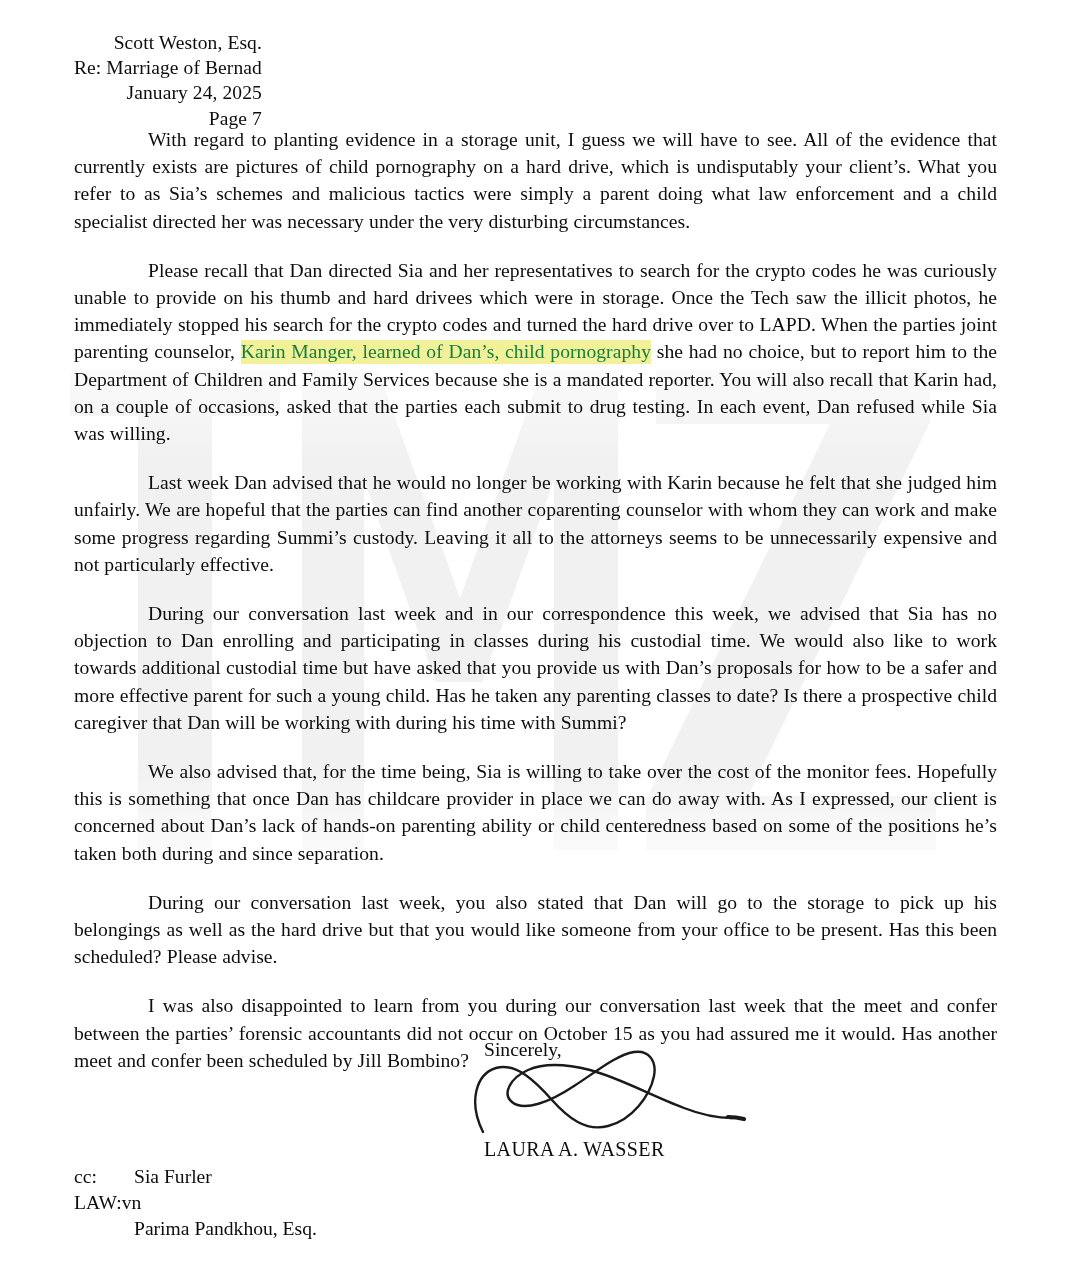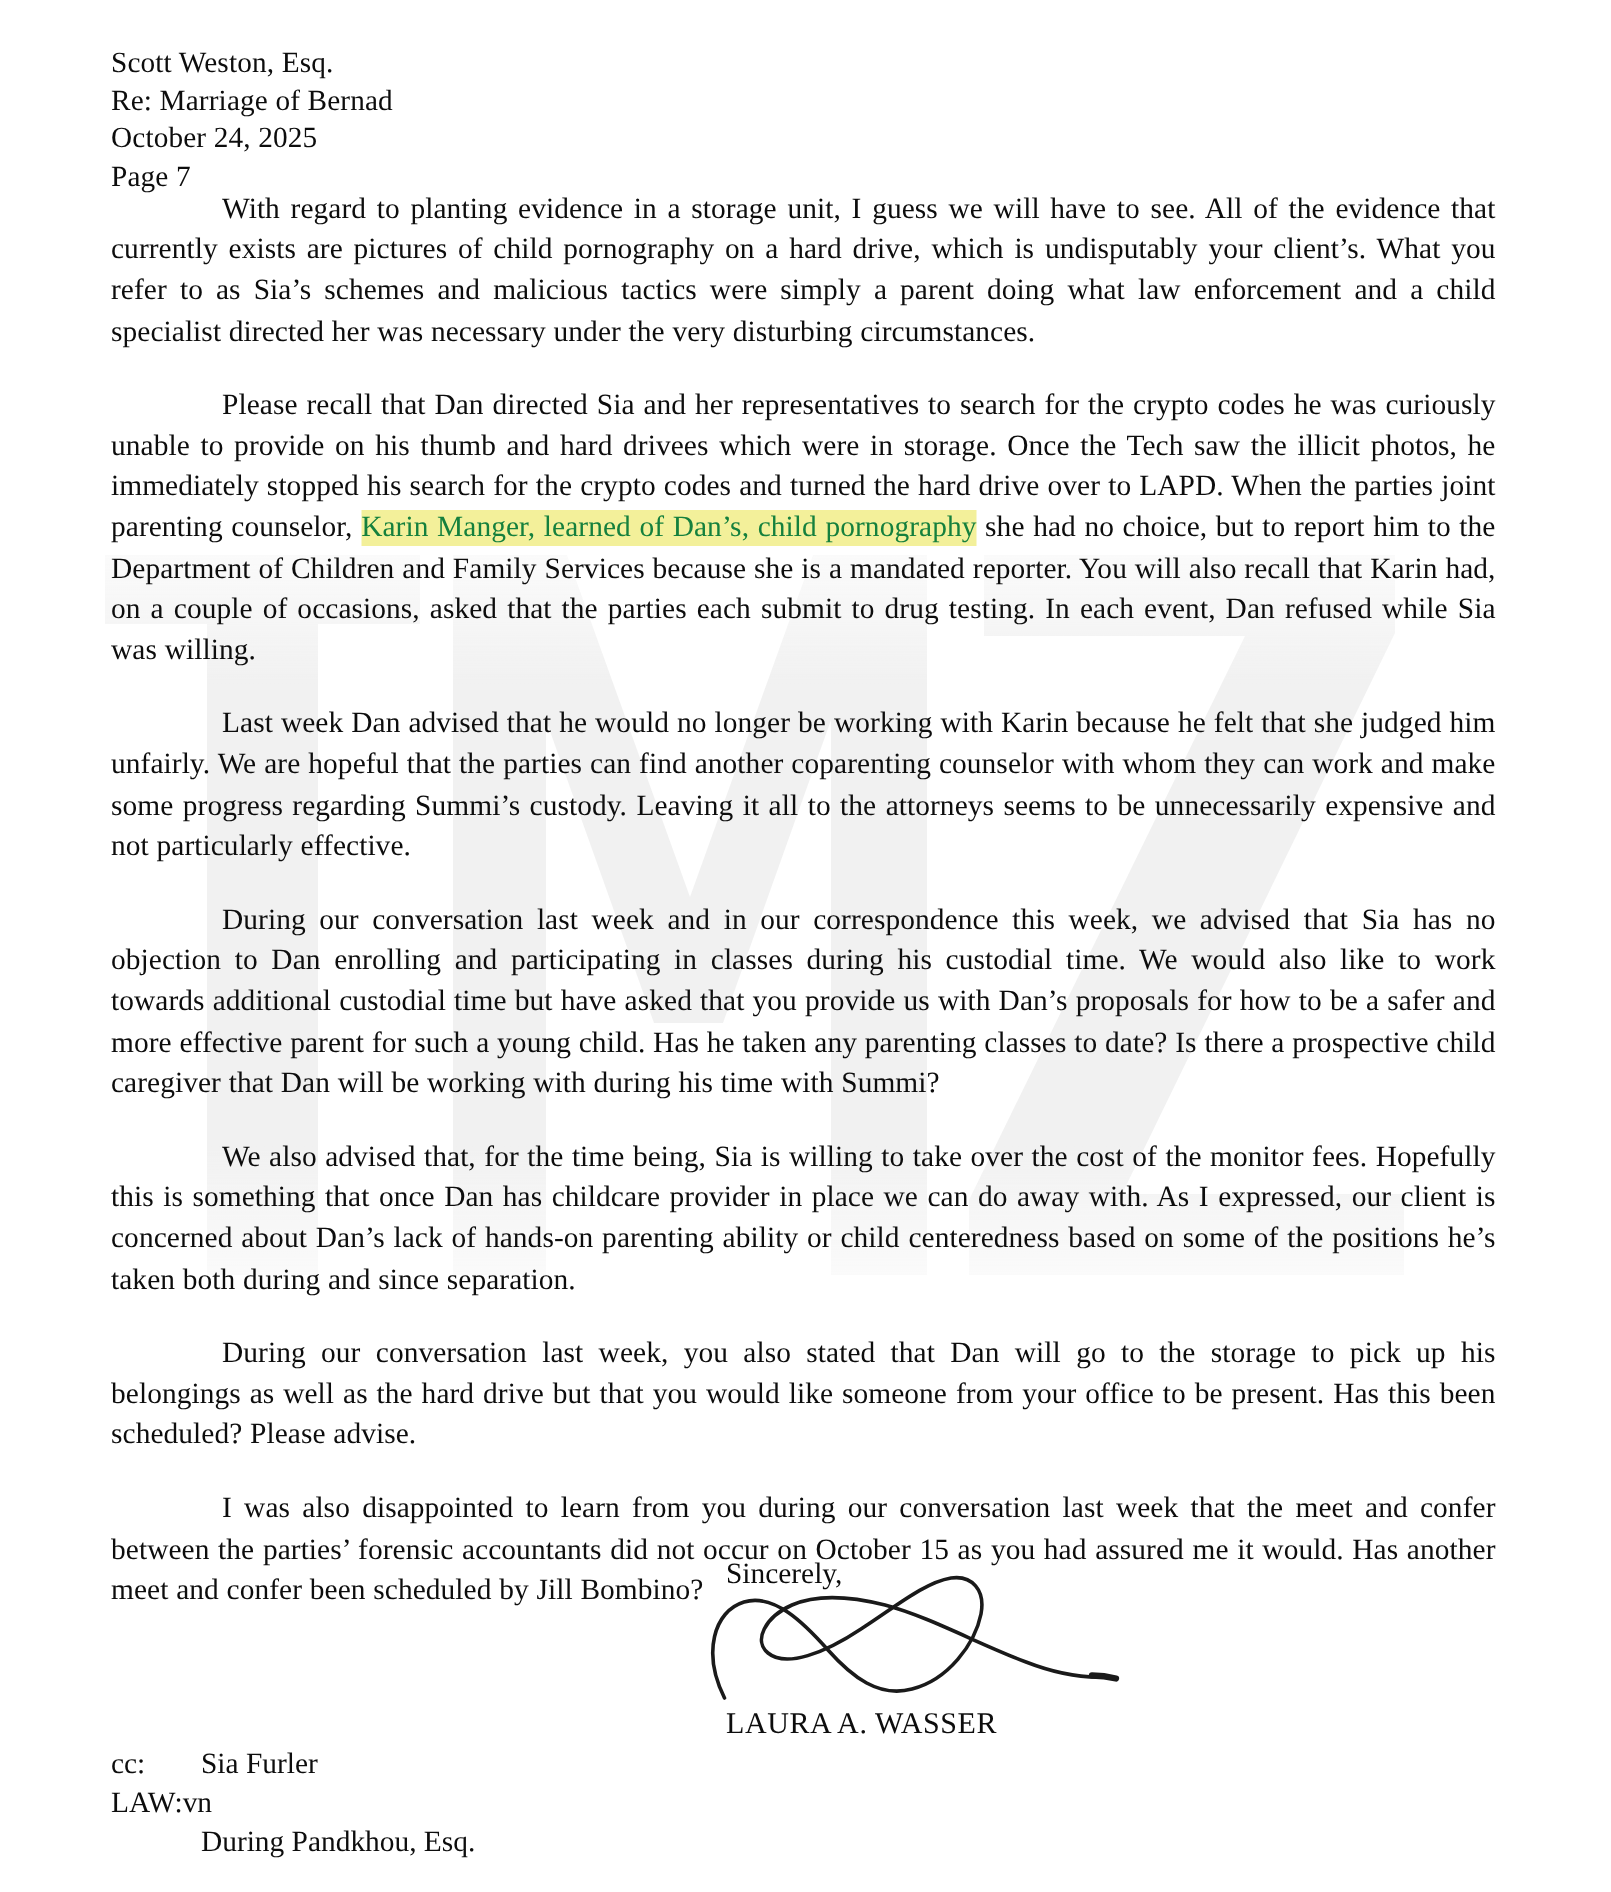--- a/index.html
+++ b/index.html
@@ -39,20 +39,21 @@
     padding: 0;
   }
 
   .header-block {
     position: absolute;
     left: 74px;
     top: 30px;
     font-size: 19.5px;
     line-height: 25.2px;
     letter-spacing: 0.1px;
+    text-align: right;
   }
   .header-line { white-space: pre; }
 
   .body-block {
     position: absolute;
     left: 74px;
     top: 126px;
     width: 923px;
   }
 
@@ -148,21 +149,21 @@
         <polygon points="626,40 900,40 900,92 718,466 906,466 906,520 616,520 616,470 800,94 626,94"></polygon>
       </g>
     </svg>
   </div>
 
   <div id="content">
 
     <div class="header-block">
       <div class="header-line">Scott Weston, Esq.</div>
       <div class="header-line">Re: Marriage of Bernad</div>
-      <div class="header-line">October 24, 2025</div>
+      <div class="header-line">January 24, 2025</div>
       <div class="header-line">Page 7</div>
     </div>
 
     <div class="body-block" id="body-host">
         <p class="para"><span>With regard to planting evidence in a storage unit, I guess we will have to see. All of the evidence that currently exists are pictures of child pornography on a hard drive, which is undisputably your client’s. What you refer to as Sia’s schemes and  malicious tactics were simply a parent doing what law enforcement and a child specialist directed her was necessary under the very disturbing circumstances.</span></p>
         <p class="para"><span>Please recall that Dan directed Sia and her representatives to search for the crypto codes he was curiously unable to provide on his thumb and hard drivees which were in storage.  Once the Tech saw the illicit photos, he immediately stopped his search for the crypto codes and turned the hard drive over to LAPD. When the parties joint parenting counselor, </span><mark class="hl">Karin Manger, learned of Dan’s, child pornography</mark><span> she had no choice, but to report him to the Department of Children and Family Services because she is a mandated reporter. You will also recall that Karin had, on a couple of occasions, asked that the parties each submit to drug testing. In each event, Dan refused while Sia was willing.</span></p>
         <p class="para"><span>Last week Dan advised that he would no longer be working with Karin because he felt that she judged him unfairly. We are hopeful that the parties can find another coparenting counselor with whom they can work and make some progress regarding Summi’s custody. Leaving it all to the attorneys seems to be unnecessarily expensive and not particularly effective.</span></p>
         <p class="para"><span>During our conversation last week and in our correspondence this week, we advised that Sia has no objection to Dan enrolling and participating in classes during his custodial time. We would also like to work towards additional custodial time but have asked that you provide us with Dan’s proposals for how to be a safer and more effective parent for such a young child. Has he taken any parenting classes to date? Is there a prospective child caregiver that Dan will be working with during his time with Summi?</span></p>
         <p class="para"><span>We also advised that, for the time being, Sia is willing to take over the cost of the monitor fees. Hopefully this is something that once Dan has childcare provider in place we can do away with. As I expressed, our client is concerned about Dan’s lack of hands-on parenting ability or child centeredness based on some of the positions he’s taken both during and since separation.</span></p>
         <p class="para"><span>During our conversation last week, you also stated that Dan will go to the storage to pick up his belongings as well as the hard drive but that you would like someone from your office to be present.  Has this been scheduled?  Please advise.</span></p>
@@ -178,17 +179,17 @@
             <path d="M258 77 C264 77 270 78 274 79" stroke-width="4.2"></path>
           </g>
         </svg>
       </div>
       <div class="sig-name">LAURA A. WASSER</div>
     </div>
 
     <div class="footer-block">
       <div class="footer-row"><span class="cc-label">cc:</span><span>Sia Furler</span></div>
       <div class="footer-row">LAW:vn</div>
-      <div class="footer-row"><span class="cc-indent"></span><span>During Pandkhou, Esq.</span></div>
+      <div class="footer-row"><span class="cc-indent"></span><span>Parima Pandkhou, Esq.</span></div>
     </div>
 
   </div>
 </div>
 
 </body></html>

